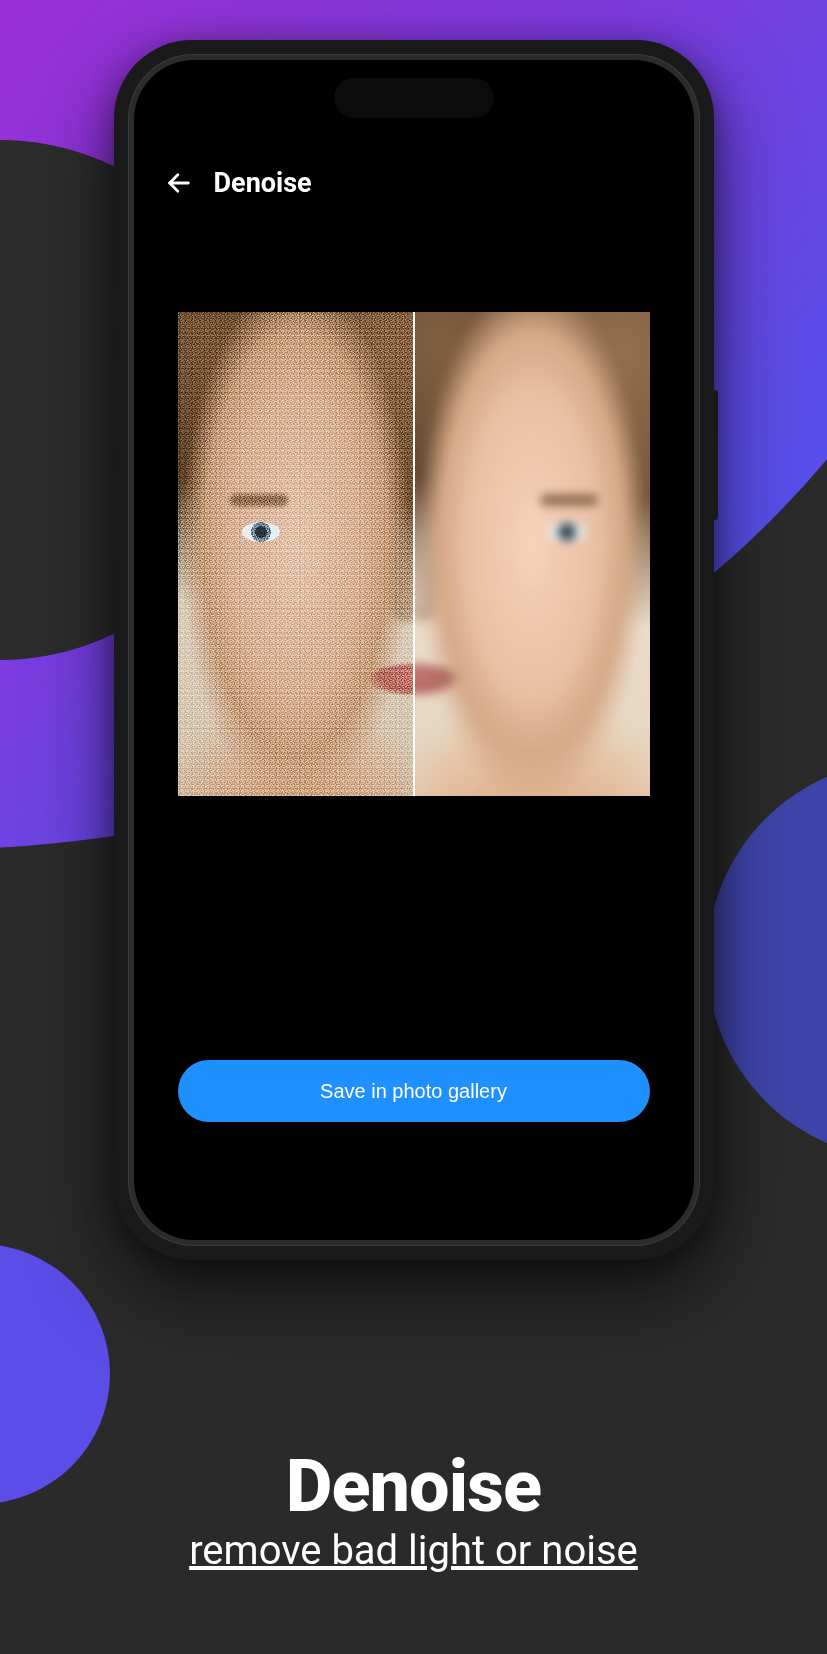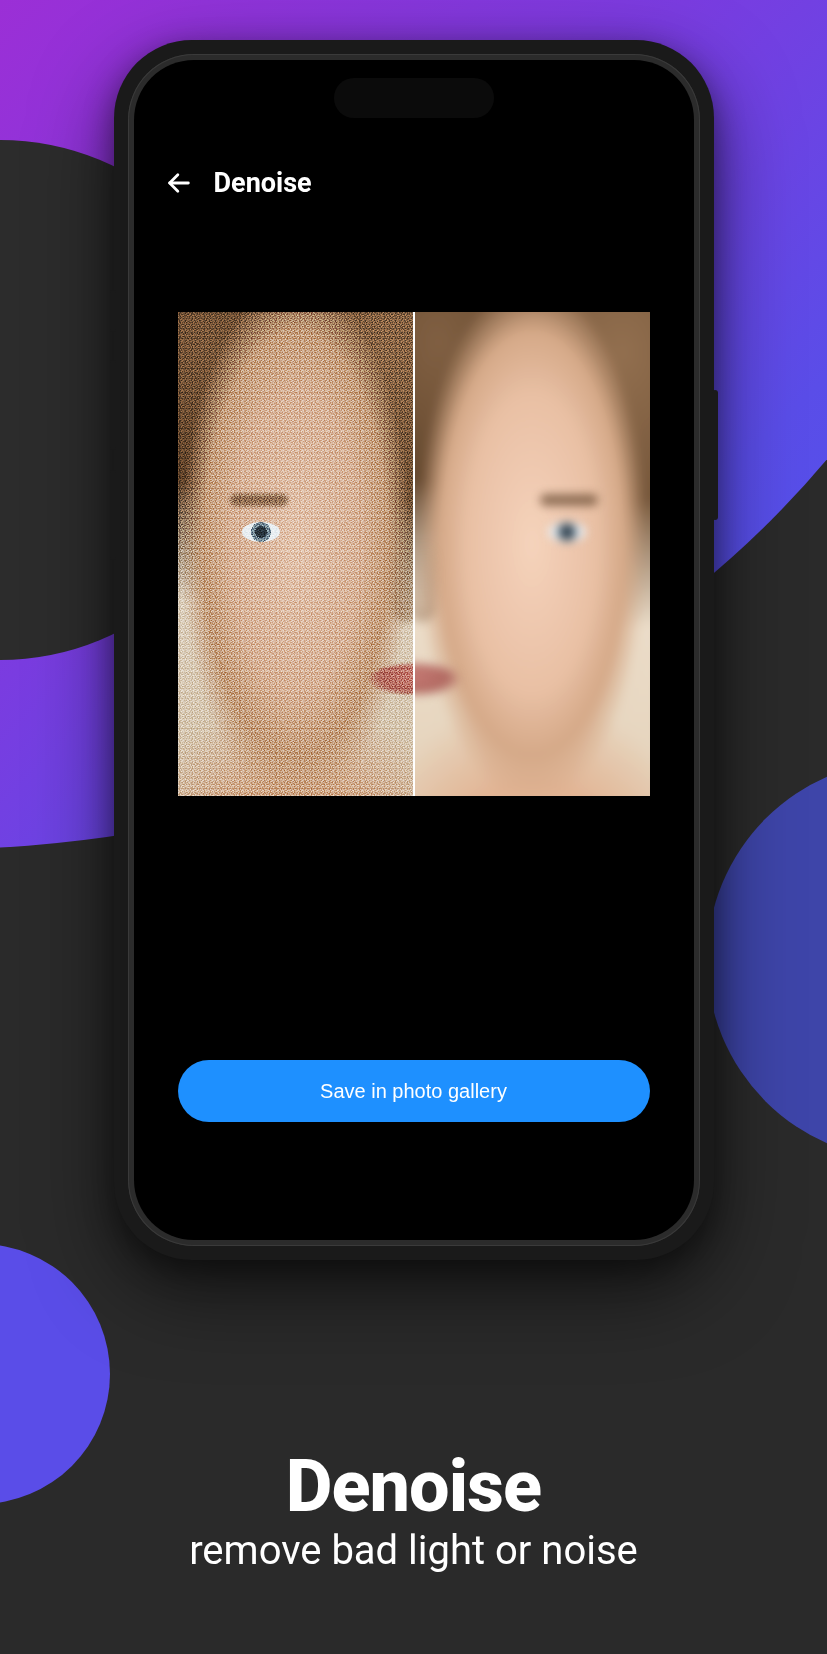--- a/index.html
+++ b/index.html
@@ -251,20 +251,21 @@
   .promo-title {
     font-size: 72px;
     font-weight: 800;
     letter-spacing: -1px;
     line-height: 1.05;
   }
   .promo-sub {
     font-size: 40px;
     font-weight: 400;
     margin-top: 2px;
+    text-decoration: underline;
   }
 </style>
 </head>
 <body>
 
 <div class="bg">
   <div class="bg-gradient"></div>
   <div class="circle-dark"></div>
   <div class="circle-blue-right"></div>
   <div class="circle-blue-bottom"></div>

